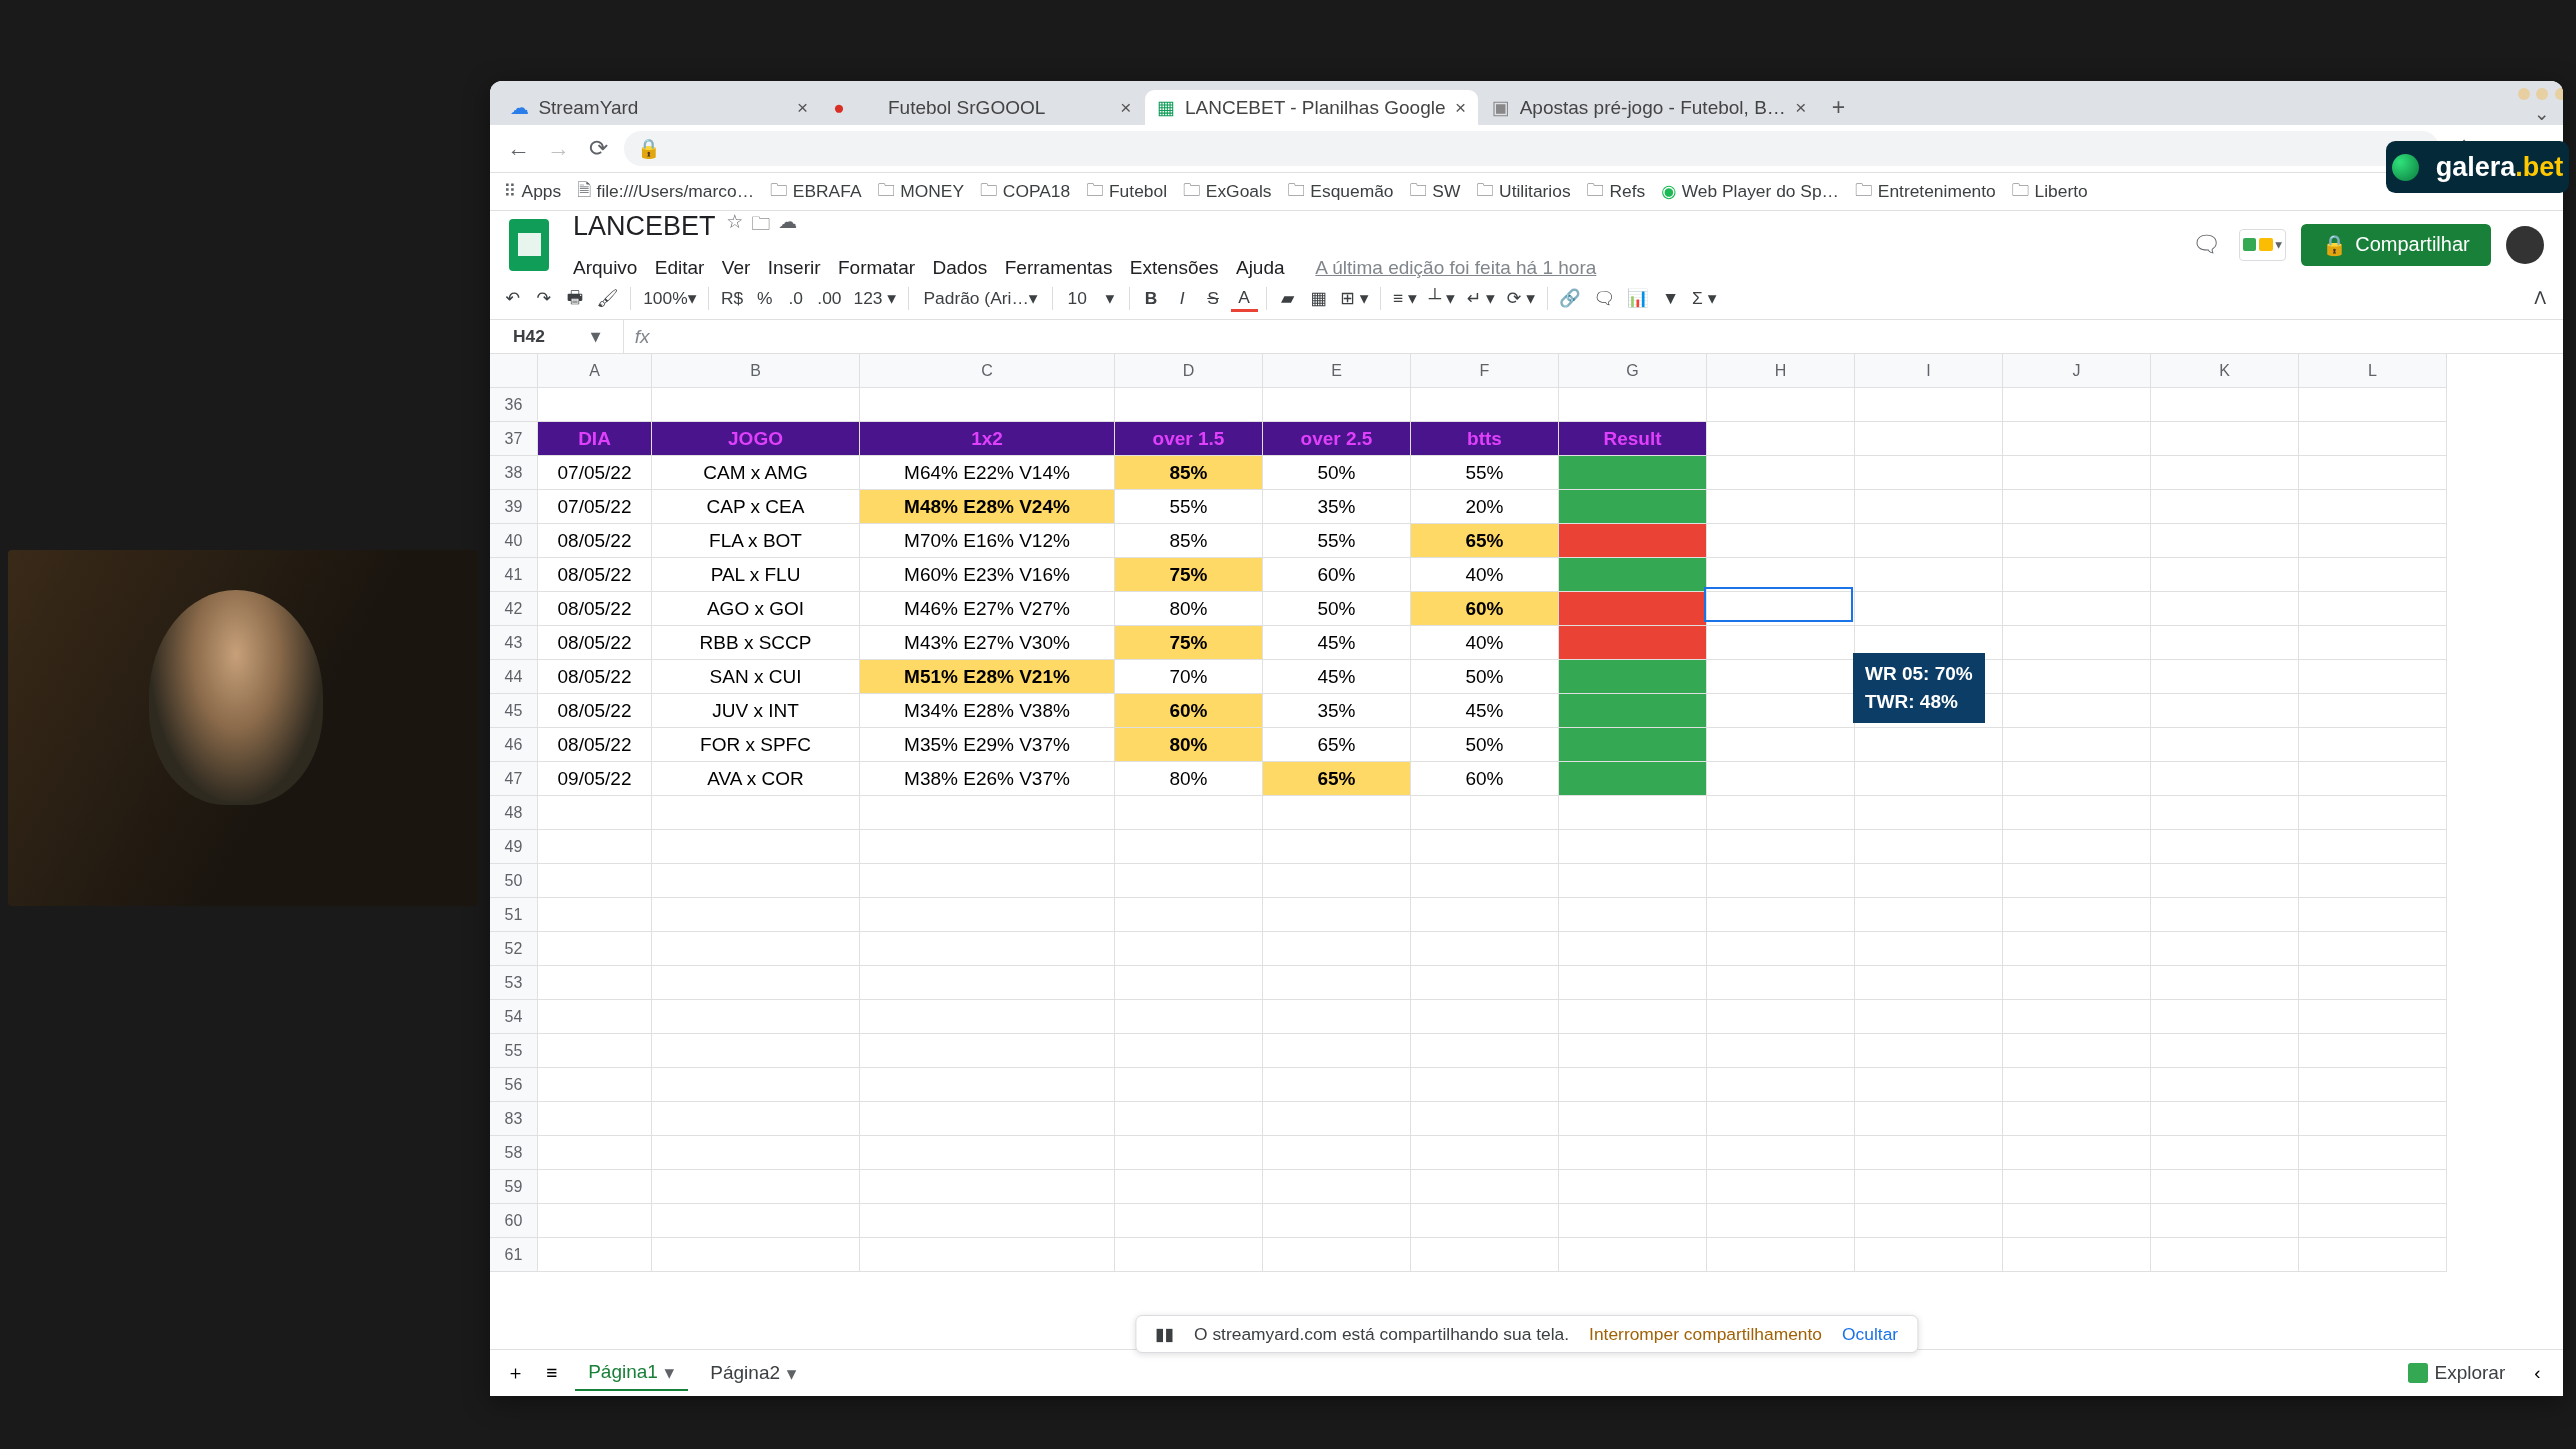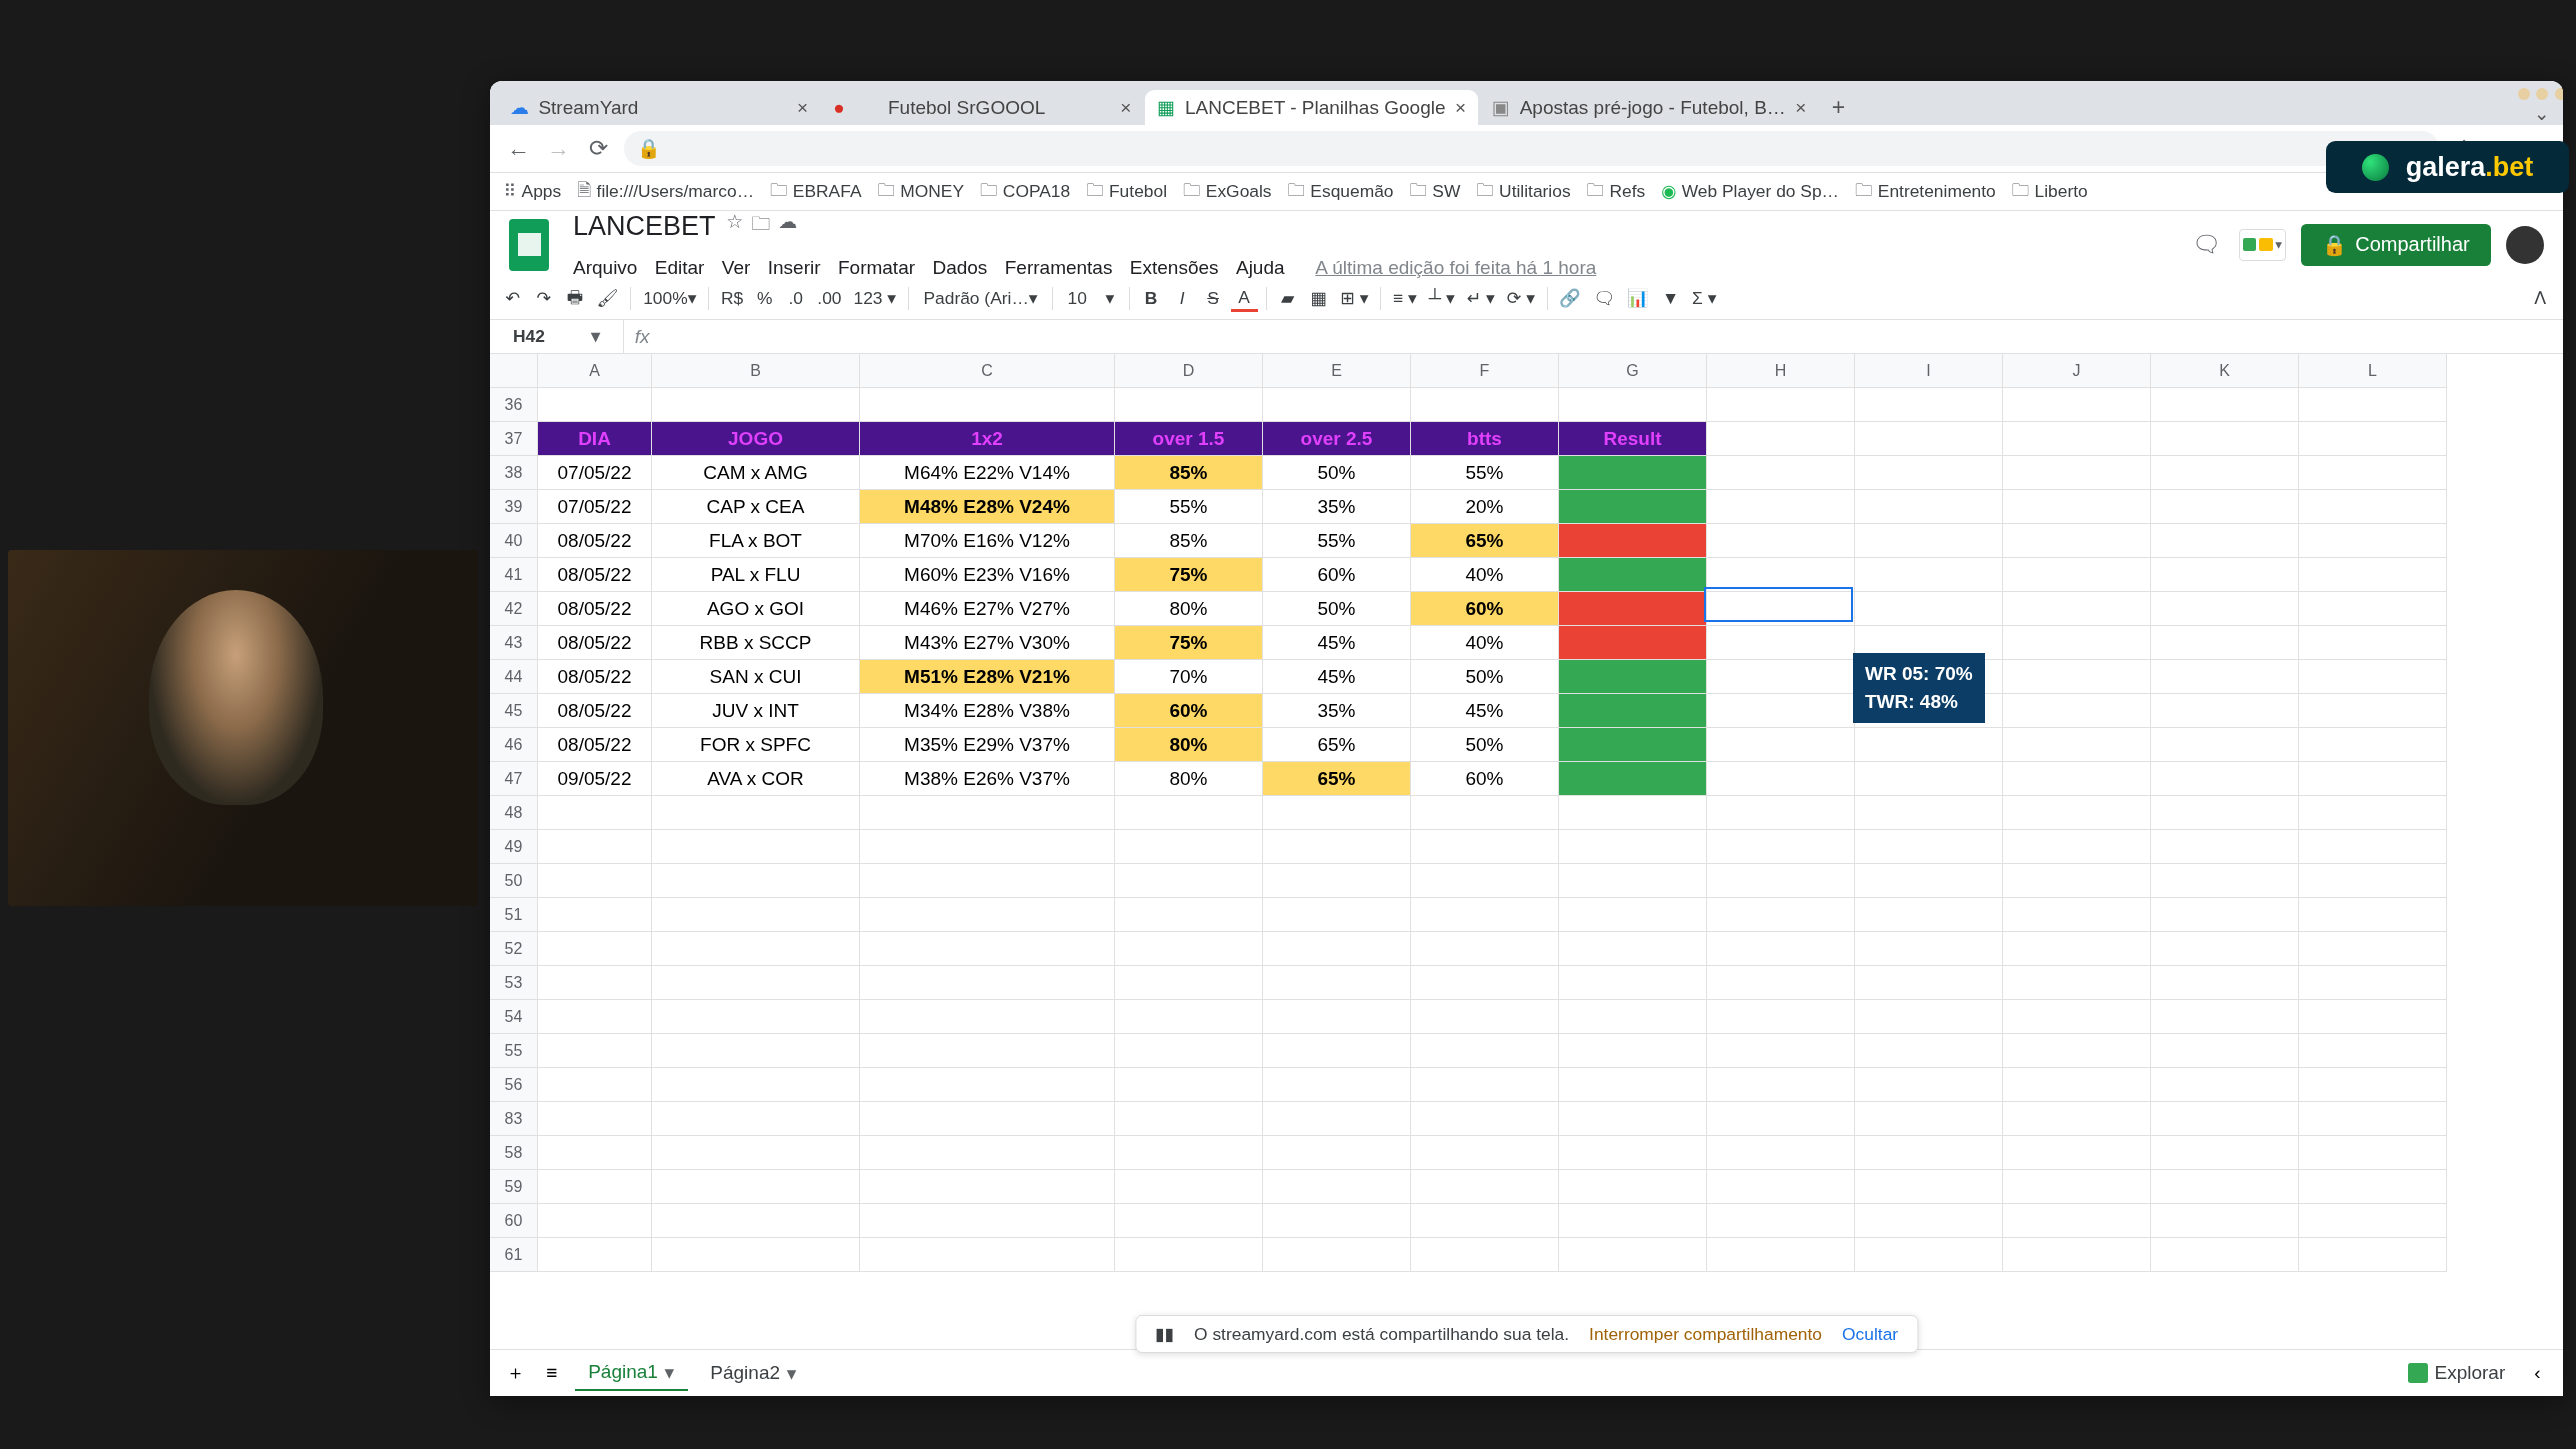--- a/index.html
+++ b/index.html
@@ -271,21 +271,21 @@
     border-radius:50% 50% 44% 44%;
     filter: blur(0.7px);
   }
 
   
   .galera {
     position:absolute;
     right: 6.7px;
     top: 141px;
     height: 52px;
-    padding: 0 36px;
+    padding: 0 6px;
     background:#042a3a;
     border-radius: 9.4px;
     color:#fff;
     display:flex; align-items:center; gap:17px;
     font-size:27px;
     font-weight:700;
   }
   .galera .dot { width:27px; height:27px; border-radius:50%; background:radial-gradient(circle at 30% 30%, #2fe27a, #0b7a3f); }
   .galera .bet { color:#ffc800; }
 

